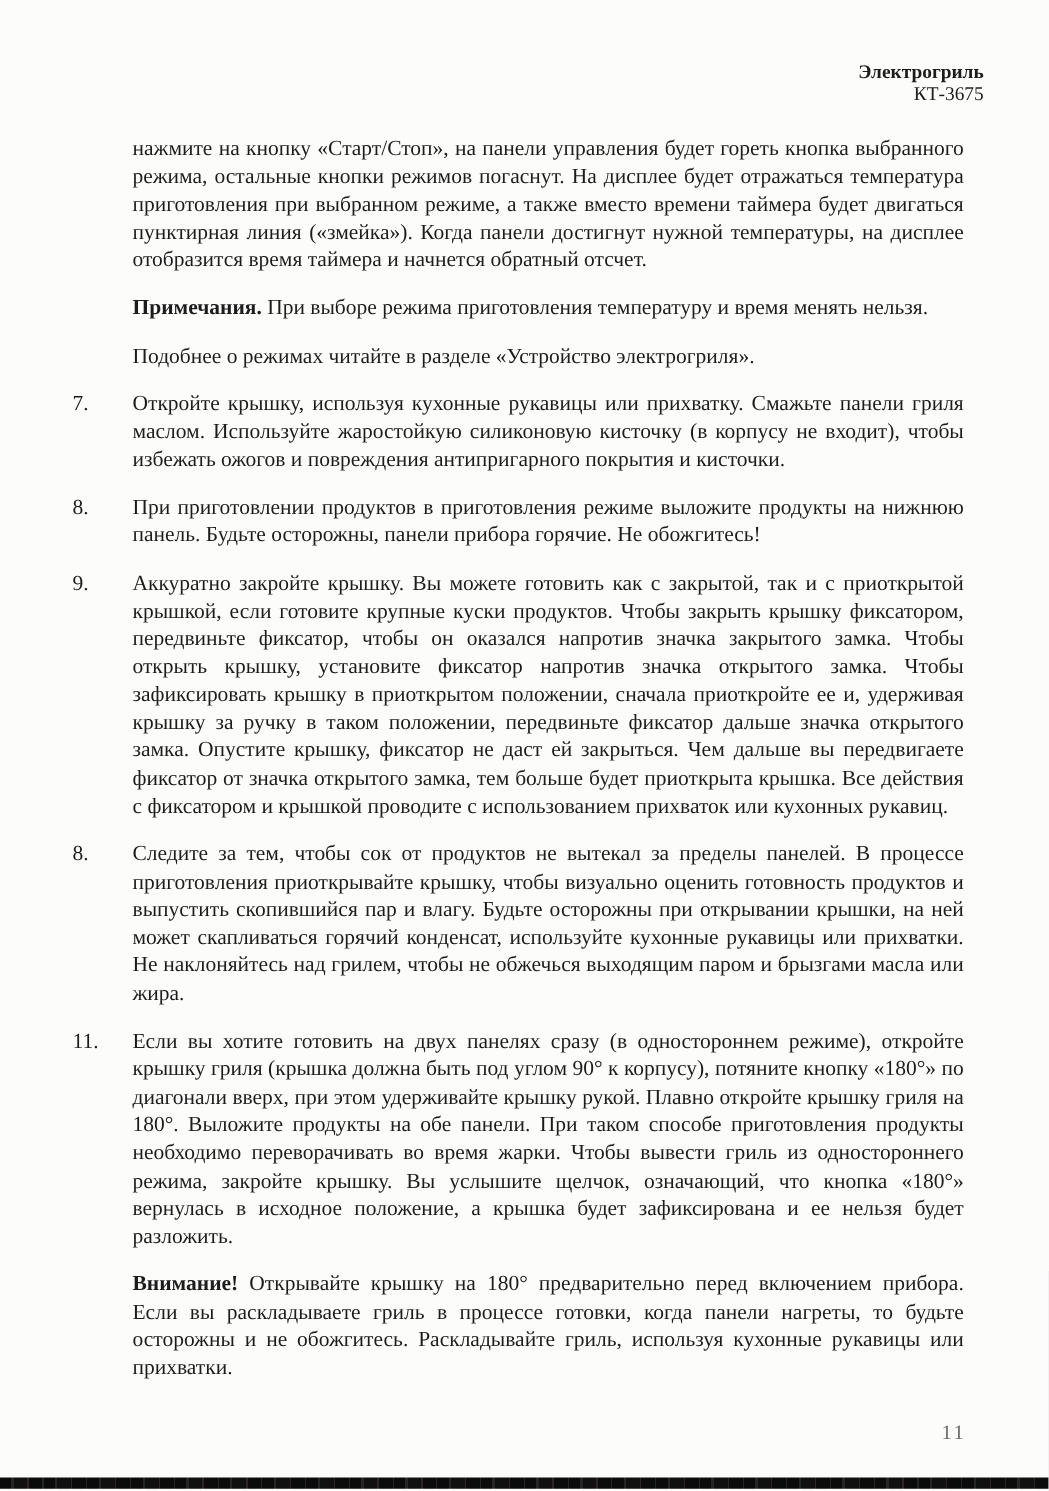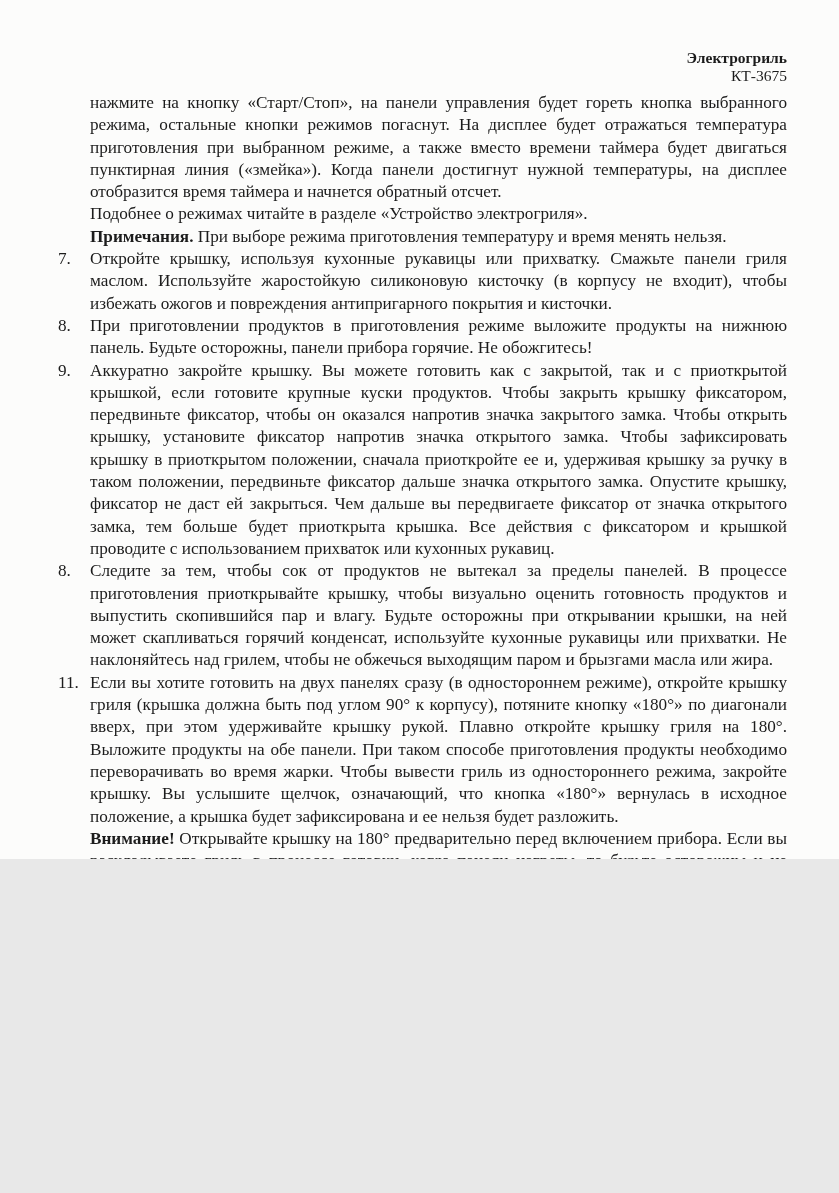--- a/index.html
+++ b/index.html
@@ -1,19 +1,19 @@
 <!DOCTYPE html>
 <html lang="ru"><head>
 <meta charset="utf-8">
 <style>
   html, body { margin: 0; padding: 0; background: #e8e8e8; }
   .page {
     position: relative;
     width: 839px;
-    height: 859px;
+    height: 1193px;
     margin: 0 auto;
     background: #fcfcfb;
     overflow: hidden;
     color: #1c1c1c;
     font-family: "Liberation Serif", "DejaVu Serif", serif;
   }
   .doc-header {
     position: absolute;
     top: 49px;
     right: 52px;
@@ -26,35 +26,35 @@
   .doc-model { font-weight: 400; }
   .doc-body {
     position: absolute;
     top: 92px;
     left: 90px;
     width: 697px;
     font-size: 17.2px;
     line-height: 22.3px;
     text-align: justify;
   }
-  .para { margin: 0; padding: 0; }
+  .para { margin: 16px; padding: 0; }
   .lead { font-weight: 700; }
   .numbered-list { margin: 0; padding: 0; }
   .li { position: relative; margin: 0; }
   .num {
     position: absolute;
     left: -32px;
     top: 0;
     width: 30px;
     text-align: left;
     white-space: nowrap;
   }
   .page-number {
     position: absolute;
-    top: 1084px;
+    top: 1136px;
     right: 66px;
     font-size: 16.5px;
     color: #6b6b6b;
     letter-spacing: 2px;
   }
   .scan-bar {
     position: absolute;
     left: 0;
     top: 1182px;
     width: 839px;
@@ -76,23 +76,23 @@
 
   <header class="doc-header">
     <div class="doc-title">Электрогриль</div>
     <div class="doc-model">КТ-3675</div>
   </header>
 
   <main class="doc-body">
 
     <p class="para">нажмите на кнопку «Старт/Стоп», на панели управления будет гореть кнопка выбранного режима, остальные кнопки режимов погаснут. На дисплее будет отражаться температура приготовления при выбранном режиме, а также вместо времени таймера будет двигаться пунктирная линия («змейка»). Когда панели достигнут нужной температуры, на дисплее отобразится время таймера и начнется обратный отсчет.</p>
 
+    <p class="para"><b class="lead">Примечания.</b> <span>При выборе режима приготовления температуру и время менять нельзя.</span></p>
+
     <p class="para">Подобнее о режимах читайте в разделе «Устройство электрогриля».</p>
-
-    <p class="para"><b class="lead">Примечания.</b> <span>При выборе режима приготовления температуру и время менять нельзя.</span></p>
 
     <div class="numbered-list">
 
       <div class="li">
         <span class="num">7.</span>
         <p class="para">Откройте крышку, используя кухонные рукавицы или прихватку. Смажьте панели гриля маслом. Используйте жаростойкую силиконовую кисточку (в корпусу не входит), чтобы избежать ожогов и повреждения антипригарного покрытия и кисточки.</p>
       </div>
 
       <div class="li">
         <span class="num">8.</span>

